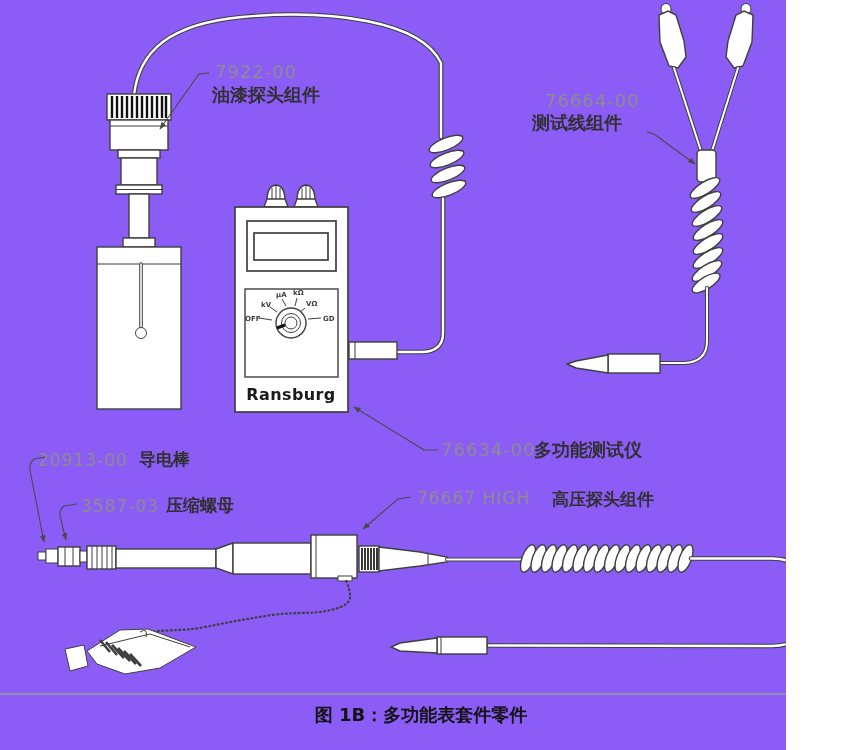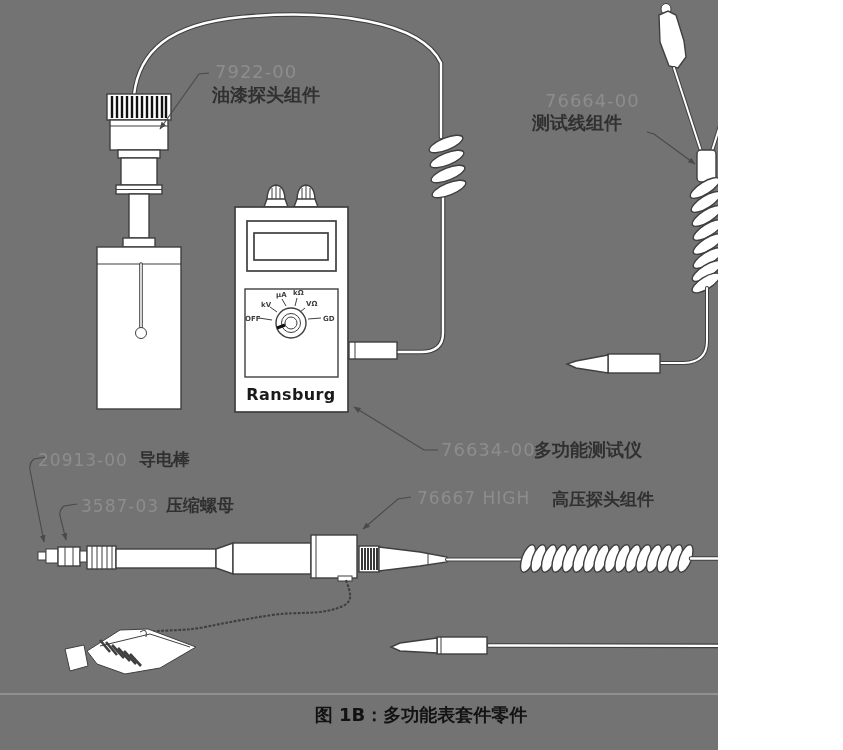--- a/index.html
+++ b/index.html
@@ -1,16 +1,16 @@
 <!DOCTYPE html>
 <html><head>
 <meta charset="utf-8">
 <style>
   html,body{margin:0;padding:0;background:#ffffff;}
-  .page{position:relative;width:718px;height:750px;background:#737373;overflow:hidden;
+  .page{position:relative;width:786px;height:750px;background:#8b5cf6;overflow:hidden;
         font-family:"DejaVu Sans","Liberation Sans",sans-serif;}
   svg{position:absolute;inset:0;}
   .lnthin{stroke:#3f3f3f;stroke-width:1;fill:none;}
   .fillw{fill:#ffffff;stroke:#3f3f3f;stroke-width:1.4;}
   .fillw-thin{fill:#ffffff;stroke:#3f3f3f;stroke-width:1;}
   .cable-outer{stroke:#3f3f3f;stroke-width:4.6;fill:none;stroke-linecap:round;}
   .cable-inner{stroke:#ffffff;stroke-width:2.4;fill:none;stroke-linecap:round;}
   .cable-outer-s{stroke:#3f3f3f;stroke-width:4;fill:none;stroke-linecap:round;}
   .cable-inner-s{stroke:#ffffff;stroke-width:2;fill:none;stroke-linecap:round;}
   .leader{stroke:#4a4a4a;stroke-width:1.1;fill:none;}

